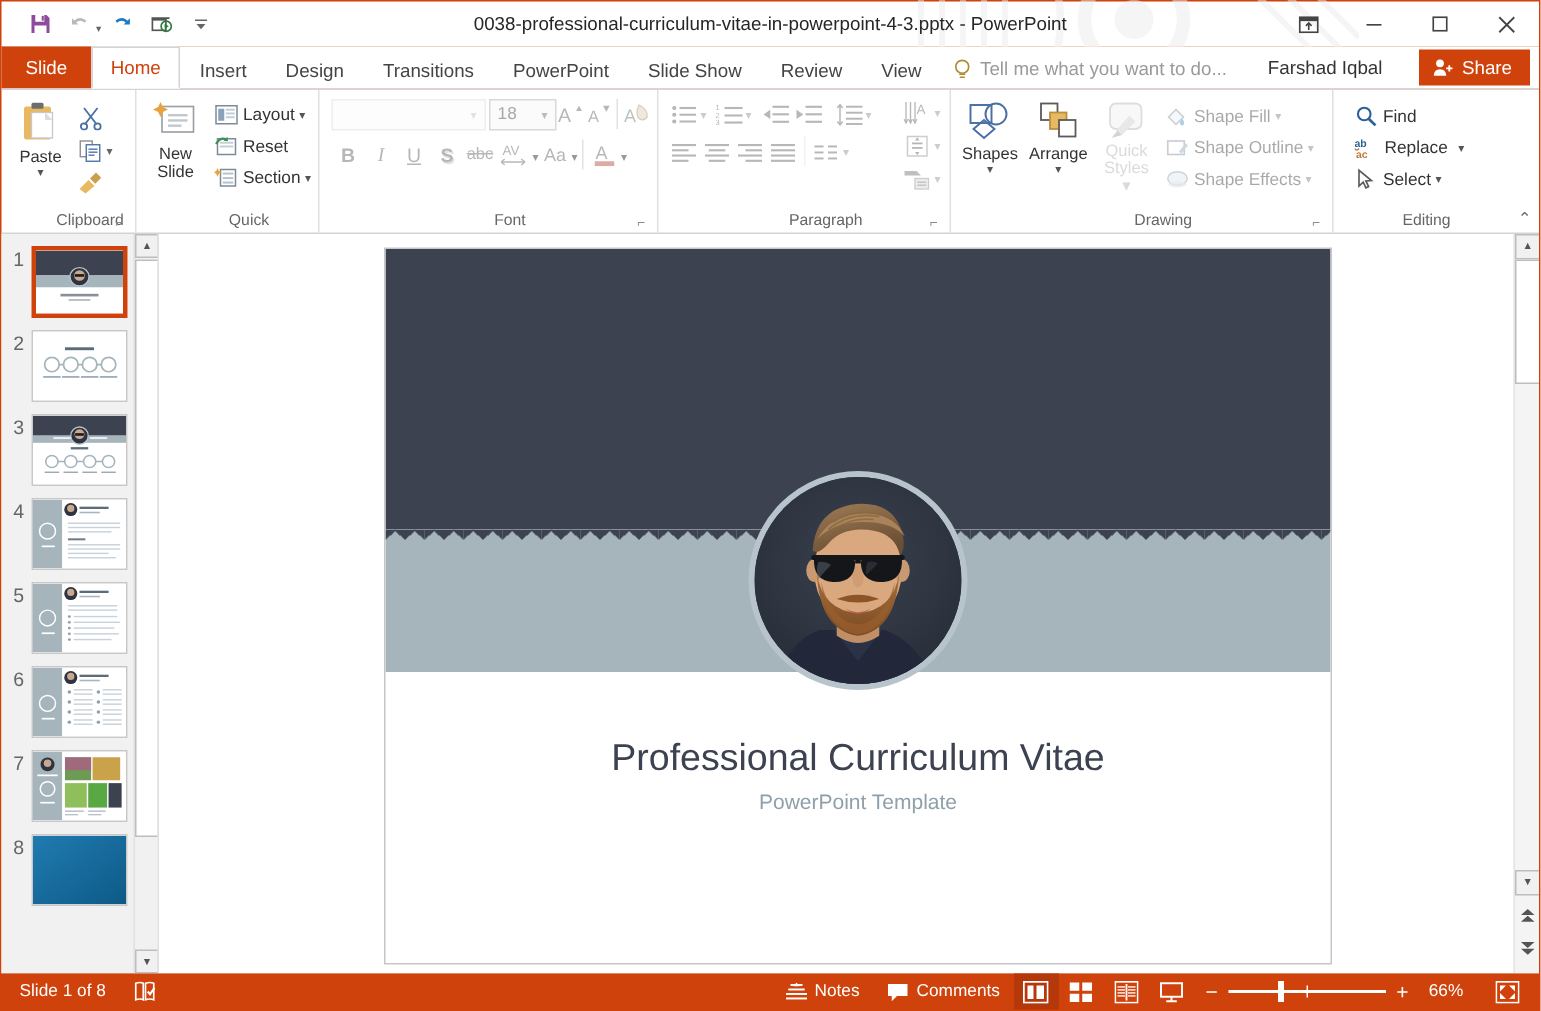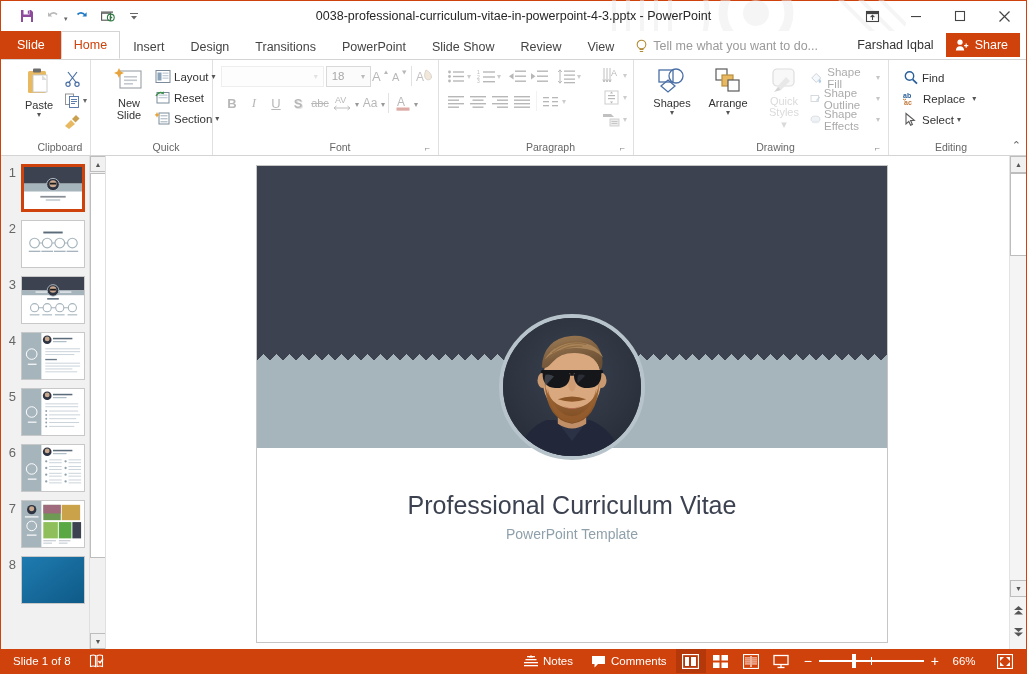--- a/index.html
+++ b/index.html
@@ -80,21 +80,21 @@
     border: 1px solid #d4d4d4; border-bottom: 1px solid #fff;
     height: 28px; line-height: 27px; position: relative; z-index: 2;
   }
   .tellme {
     display: flex; align-items: center; gap: 5px;
     height: 26px; padding: 0 10px 0 8px;
     font-size: 12.5px; color: #9a9a9a; font-style: normal;
     cursor: text;
   }
   .tb-right {
-    margin-left: auto; display: flex; align-items: center; height: 28px; gap: 0;
+    margin-left: auto; display: flex; align-items: center; height: 28px; gap: 12px;
   }
   .username {
     font-size: 12.5px; color: #333; padding: 0 12px; cursor: pointer;
     line-height: 28px;
   }
   .share-btn {
     background: #d0420b; color: #fff; font-size: 12.5px;
     height: 24px; display: flex; align-items: center; gap: 5px;
     padding: 0 12px 0 9px; margin-right: 6px; cursor: pointer;
   }
@@ -119,21 +119,21 @@
     font-size: 10.5px; color: #666; position: relative; padding-left: 29px;
   }
   .dlg-launcher {
     position: absolute; right: 5px; bottom: 1px;
     width: 11px; height: 11px; cursor: pointer;
     color: #888; font-size: 9px; line-height: 11px;
   }
   .big-btn {
     display: flex; flex-direction: column; align-items: center;
     justify-content: flex-start;
-    padding: 2px 4px 0; cursor: pointer; min-width: 44px; margin-left: 12px;
+    padding: 2px 4px 0; cursor: pointer; min-width: 44px;
   }
   .big-btn .lbl { font-size: 11px; color: #333; text-align: center; line-height: 12px; margin-top: 2px; }
   .big-btn .caret { font-size: 8px; color: #555; line-height: 8px; }
   .sm-btn {
     display: flex; align-items: center; gap: 3px;
     height: 21px; padding: 0 4px; cursor: pointer; font-size: 11.5px; color: #333;
   }
   .icn-btn {
     width: 22px; height: 22px; display: flex;
     align-items: center; justify-content: center; cursor: pointer;

